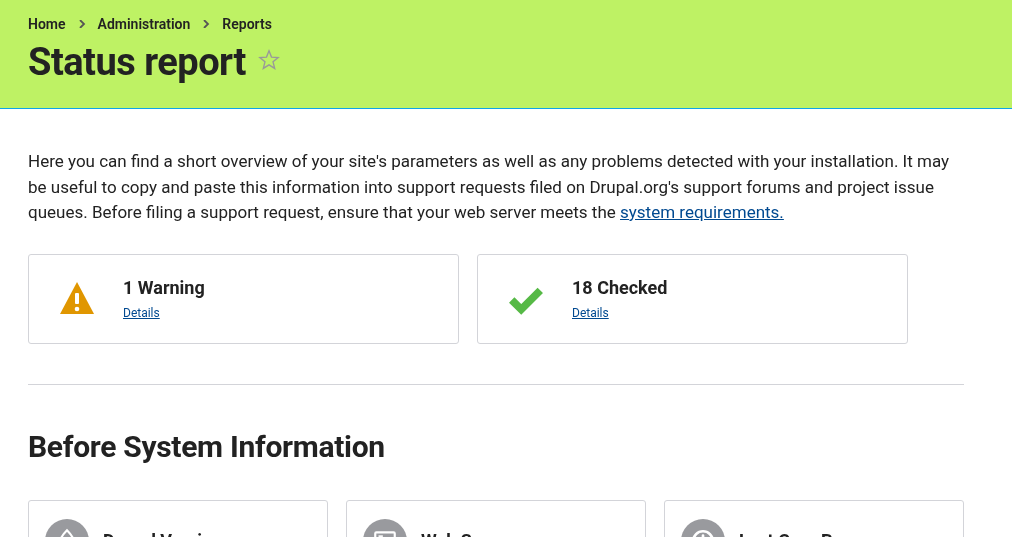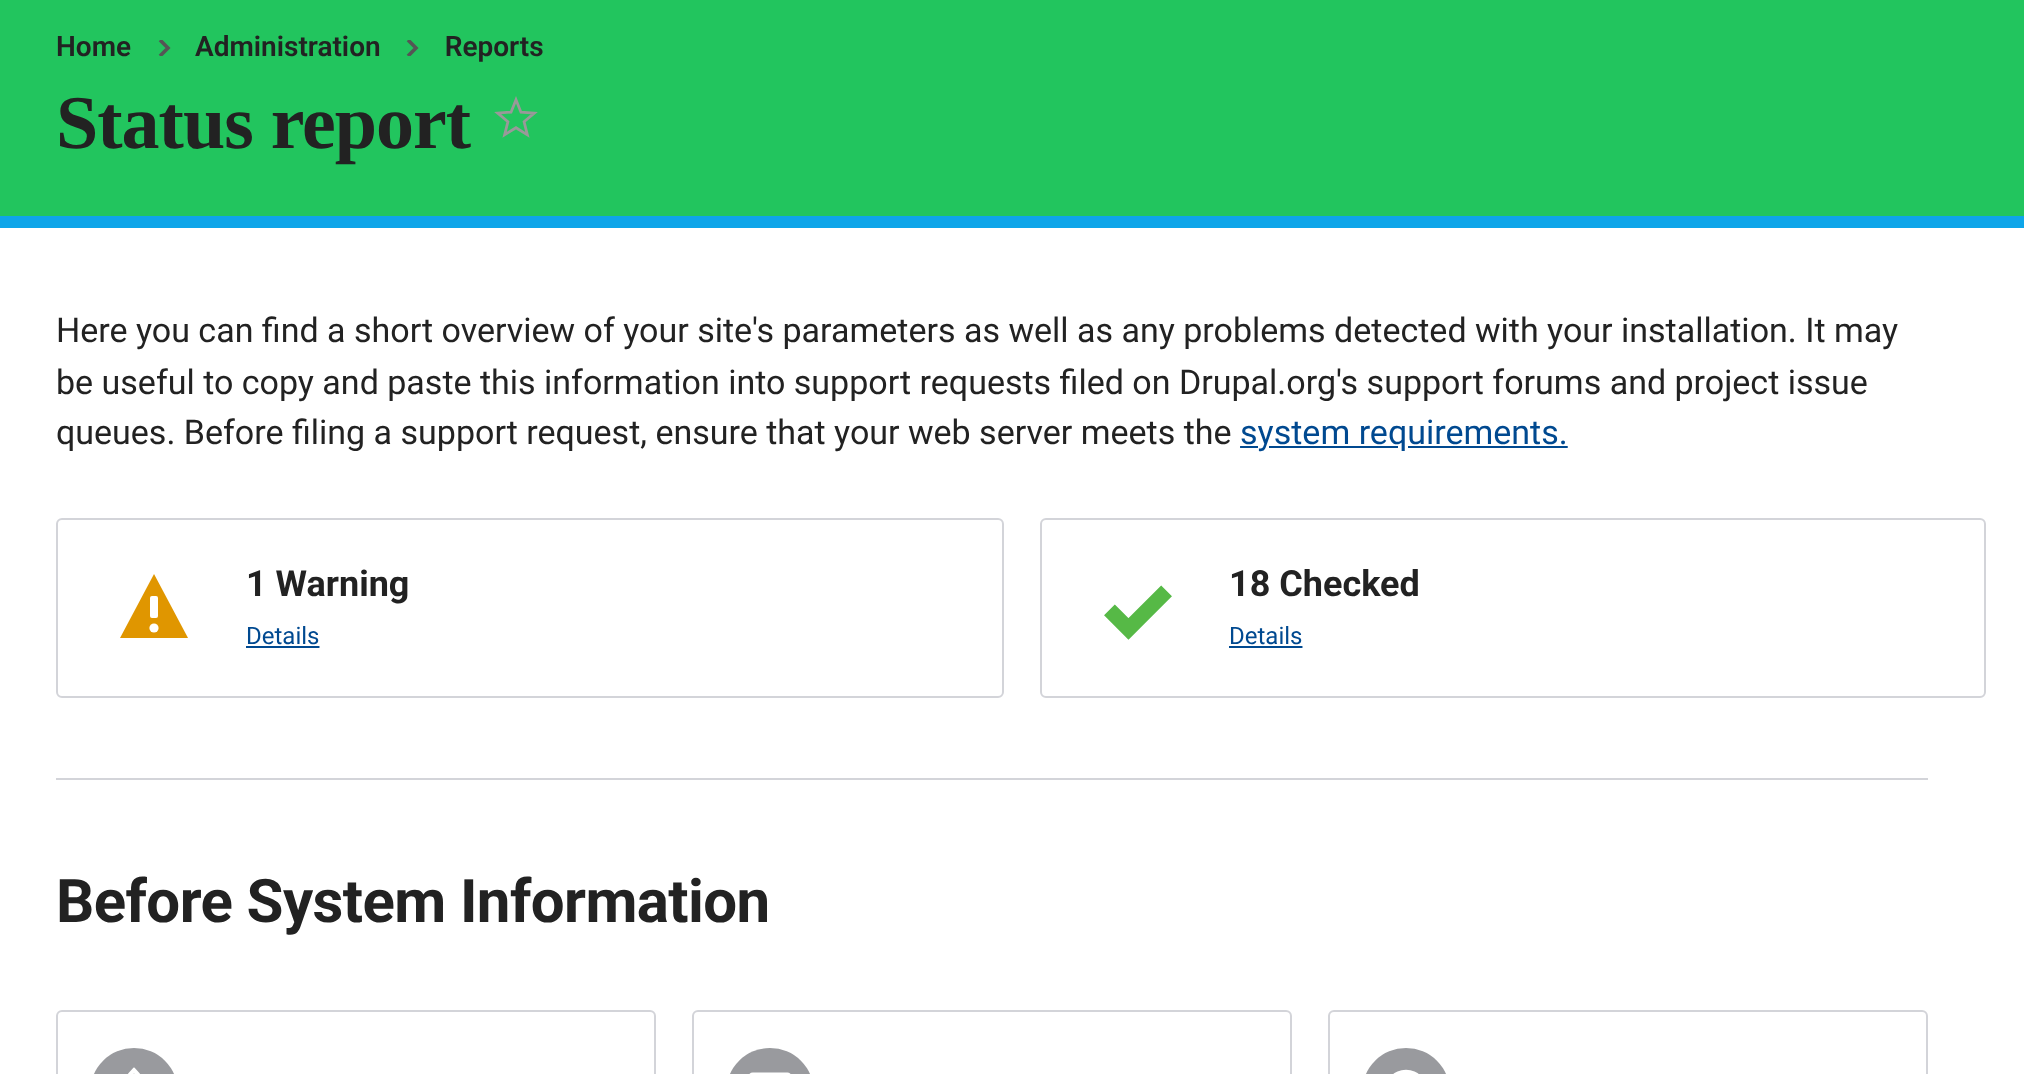--- a/index.html
+++ b/index.html
@@ -7,23 +7,23 @@
       padding: 0;
       box-sizing: border-box;
     }
     body {
       font-family: -apple-system, BlinkMacSystemFont, "Segoe UI", Roboto, "Helvetica Neue", Arial, sans-serif;
       background: #fff;
       width: 1012px;
       color: #222;
     }
     .header-region {
-      background: #22c55e;
+      background: #bef264;
       padding: 16px 28px 24px 28px;
-      border-bottom: 6px solid #0ea5e9;
+      border-bottom: 1px solid #0ea5e9;
     }
     .breadcrumb {
       display: flex;
       align-items: center;
       gap: 12px;
       font-size: 14px;
       font-weight: 600;
       color: #222;
       margin-bottom: 8px;
     }
@@ -33,21 +33,20 @@
     }
     .breadcrumb-sep {
       font-size: 11px;
       color: #555;
       font-weight: normal;
     }
     .page-title-row {
       display: flex;
       align-items: center;
       gap: 12px;
-      font-family: Liberation Serif, serif;
     }
     .page-title {
       font-size: 38px;
       font-weight: 700;
       color: #222;
       letter-spacing: -0.5px;
     }
     .star-icon {
       color: #999;
       font-size: 22px;
@@ -65,21 +64,21 @@
     }
     .intro-text a {
       color: #004990;
       text-decoration: underline;
       margin-top: 22px;
     }
     .status-cards {
       display: flex;
       gap: 18px;
       margin-bottom: 40px;
-      width: 965px;
+      width: 880px;
     }
     .status-card {
       flex: 1;
       border: 1px solid #d3d4d9;
       border-radius: 3px;
       padding: 22px 28px;
       display: flex;
       align-items: center;
       gap: 26px;
       background: #fff;

